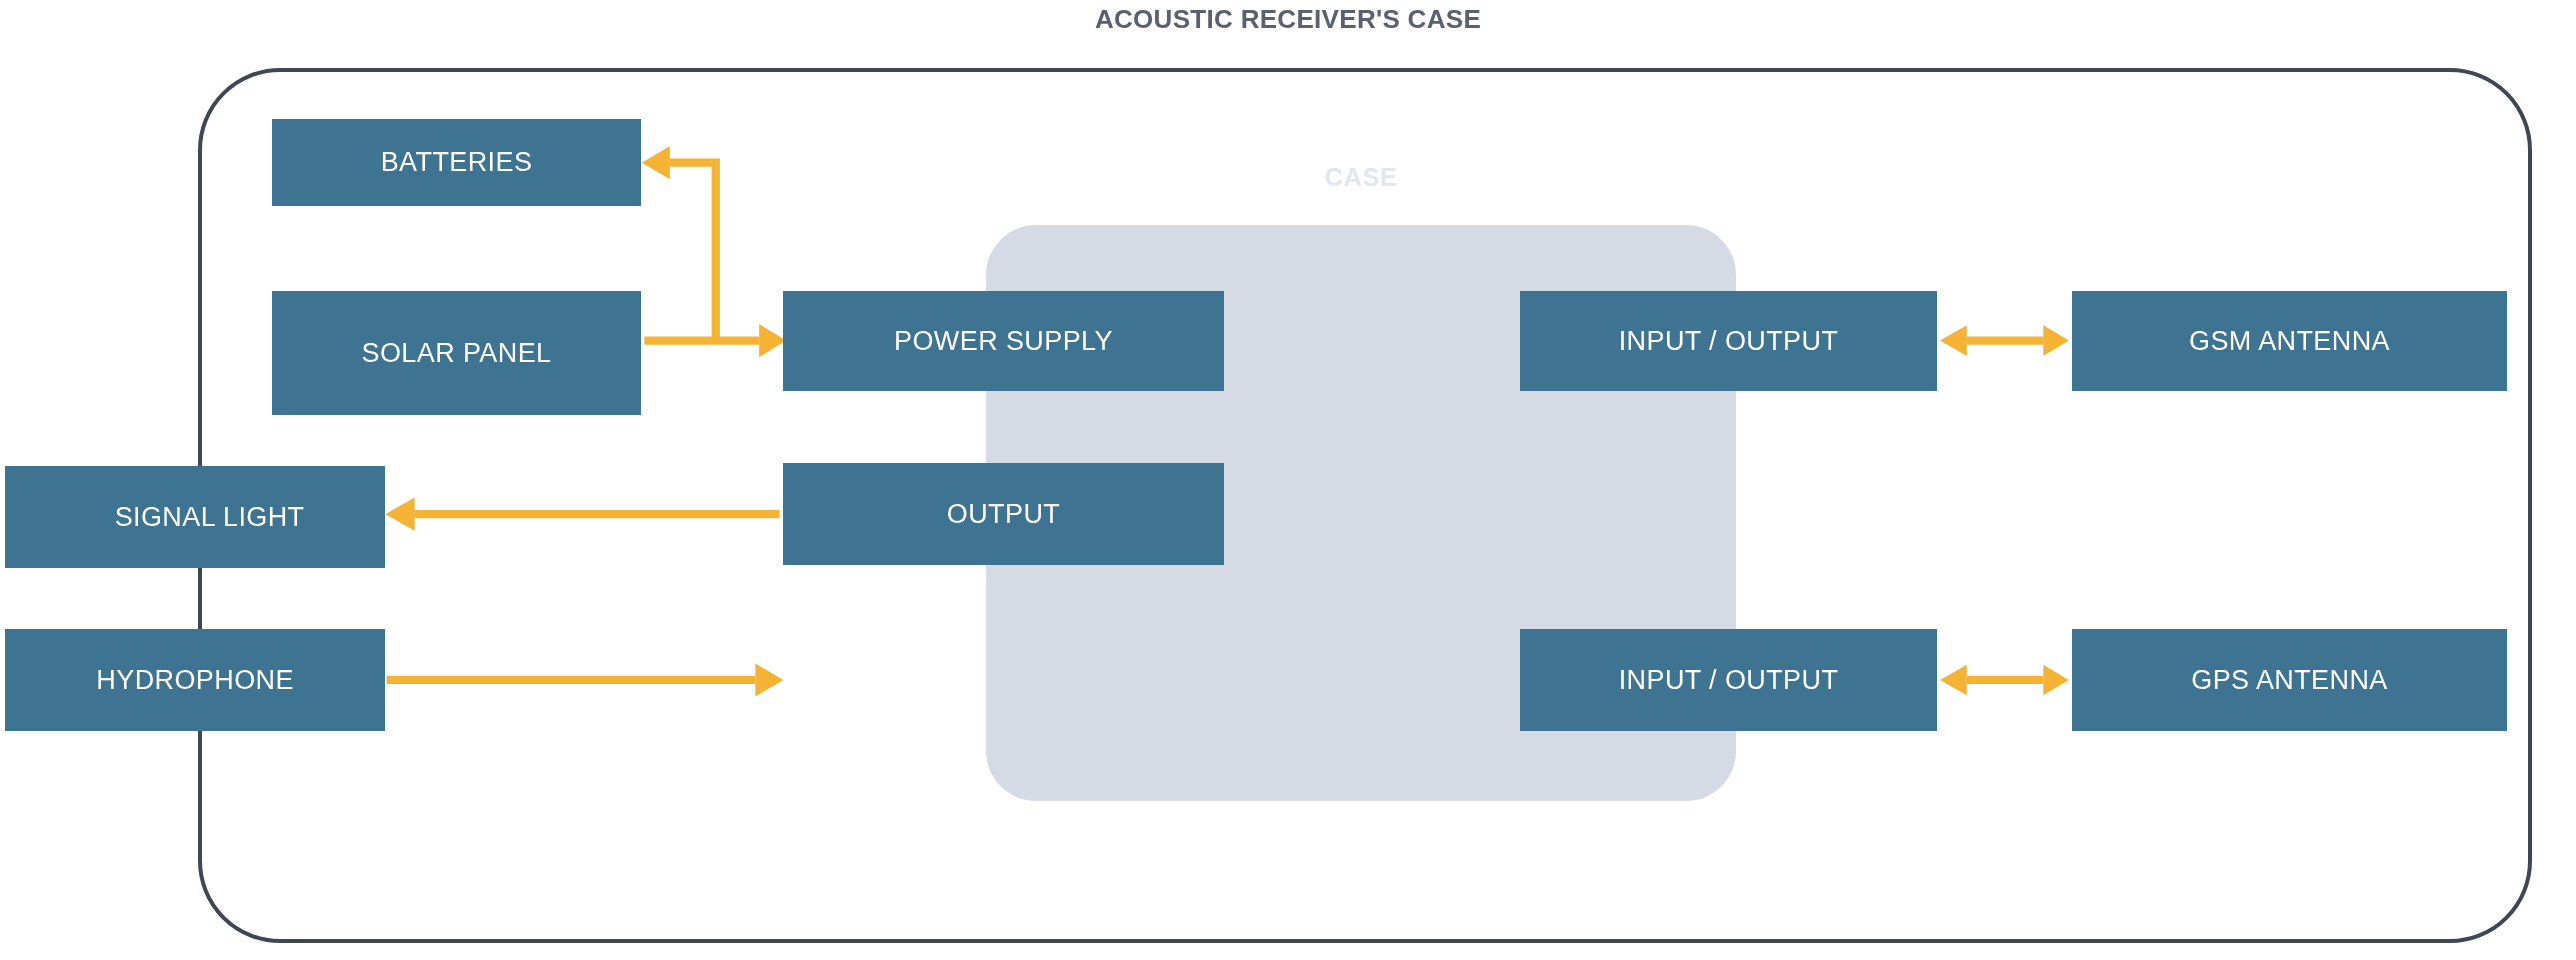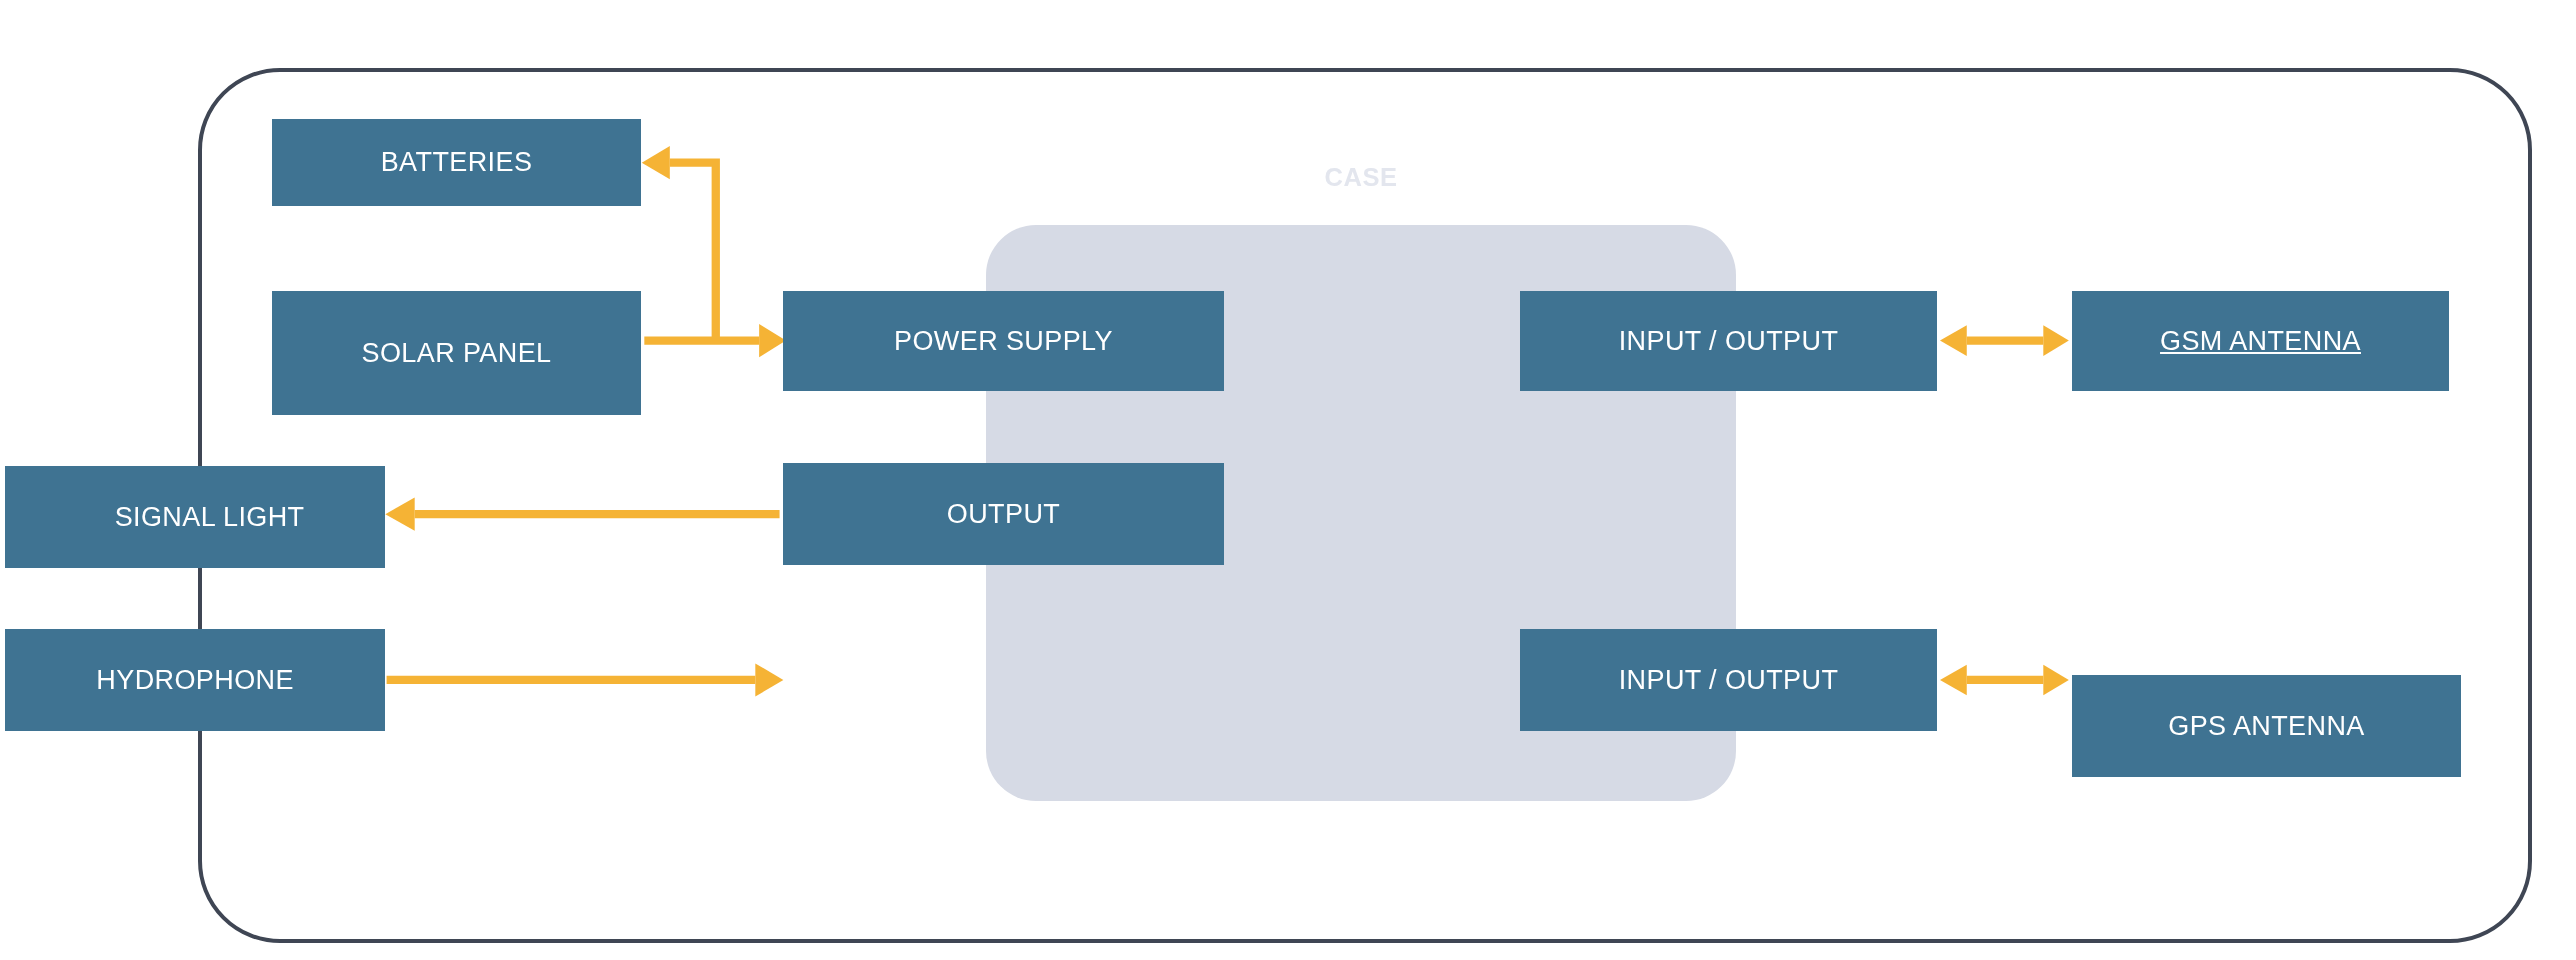--- a/index.html
+++ b/index.html
@@ -83,27 +83,27 @@
     box-sizing: border-box;
     font-family: "Liberation Sans", sans-serif;
     white-space: nowrap;
   }
 
   
   #blk-batteries      { left: 272px;  top: 119px;  width: 369px;  height: 87px; }
   #blk-solar-panel    { left: 272px;  top: 291px;  width: 369px;  height: 124px; }
   #blk-power-supply   { left: 783px; top: 291px;  width: 441px;  height: 100px; }
   #blk-io-top         { left: 1520px; top: 291px;  width: 417px;  height: 100px; }
-  #blk-gsm-antenna    { left: 2072px; top: 291px;  width: 377px;  height: 100px; text-decoration: underline; }
+  #blk-gsm-antenna    { left: 2072px; top: 291px;  width: 435px;  height: 100px; }
   #blk-signal-light   { left: 5.1px;    top: 466px;  width: 380px;  height: 102px; padding-left: 29px; }
   #blk-output         { left: 783px; top: 463px;  width: 441px;  height: 102px; }
   #blk-hydrophone     { left: 5.1px;    top: 629px;  width: 380px;  height: 102px; }
   #blk-audio          { left: 783px; top: 629px;  width: 441px;  height: 102px; }
   #blk-io-bottom      { left: 1520px; top: 629px;  width: 417px;  height: 102px; }
-  #blk-gps-antenna    { left: 2072px; top: 629px;  width: 389px;  height: 102px; margin-top: 46px; }
+  #blk-gps-antenna    { left: 2072px; top: 629px;  width: 435px;  height: 102px; }
 
   
   .arrow-svg {
     position: absolute;
     overflow: visible;
     pointer-events: none;
   }
   .arrow-line {
     stroke: #f5b335;
     stroke-width: 13;
@@ -113,20 +113,21 @@
     fill: #f5b335;
   }
 
   #arrow-power { left: 0; top: 0; width: 2576px; height: 960px; }
 </style>
 </head>
 <body>
 
 <div id="stage">
 
+  <div id="diagram-title">ACOUSTIC RECEIVER'S CASE</div>
 
   <div id="case-outline"></div>
 
   <div id="board-shape"></div>
   <div id="board-label">CASE</div>
 
   <svg class="arrow-svg" id="arrow-power" viewBox="0 0 4038 1505" preserveAspectRatio="none">
 
     <g>
       <path class="arrow-line" d="M 1010 534 L 1190 534"></path>

